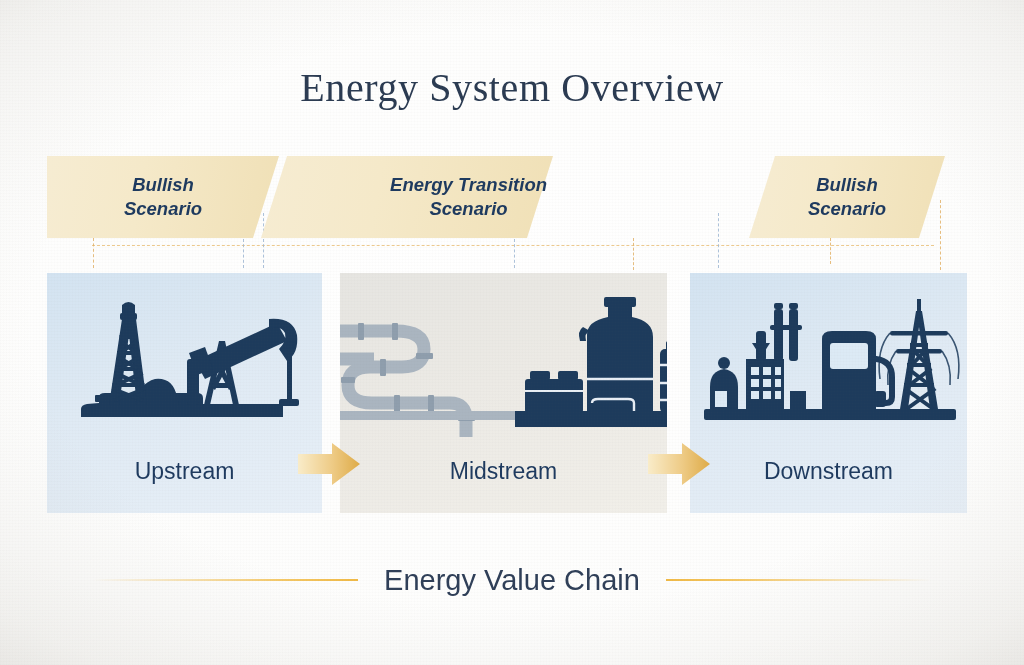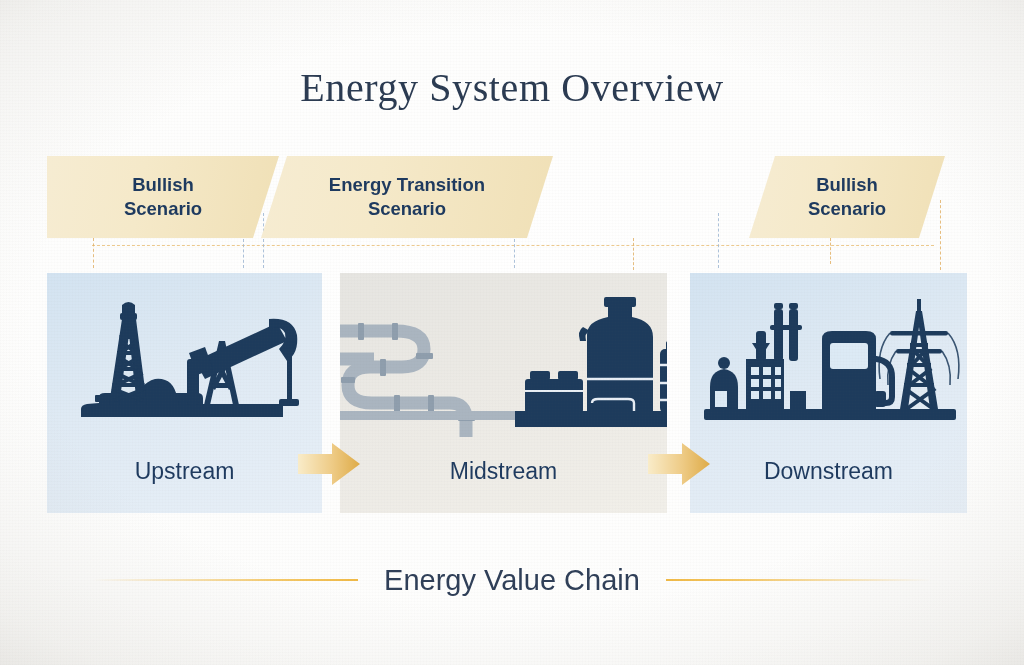--- a/index.html
+++ b/index.html
@@ -50,20 +50,21 @@
     white-space: nowrap;
   }
 
   
   #scenario-strip {
     position: absolute;
     left: 47px;
     top: 156px;
     width: 898px;
     height: 102px;
+    font-style: italic;
   }
   .scenario-banner {
     position: absolute;
     top: 0;
     height: 82px;
     display: flex;
     align-items: center;
     justify-content: center;
     box-sizing: border-box;
     color: #1e3a5f;
@@ -182,21 +183,21 @@
   <div id="scenario-strip">
 
     <div class="scenario-banner sb-0" style="left:0px;width:232px;">
       <div class="shape"></div>
       <div class="lbl">
         <div>Bullish</div>
         <div>Scenario</div>
       </div>
     </div>
 
-    <div class="scenario-banner sb-mid" style="left:214px;width:292px;">
+    <div class="scenario-banner sb-mid" style="left:214px;width:292px;justify-content:flex-end;">
       <div class="shape"></div>
       <div class="lbl">
         <div>Energy Transition</div>
         <div>Scenario</div>
       </div>
     </div>
 
 
     <div class="scenario-banner sb-last" style="left:702px;width:196px;">
       <div class="shape"></div>

